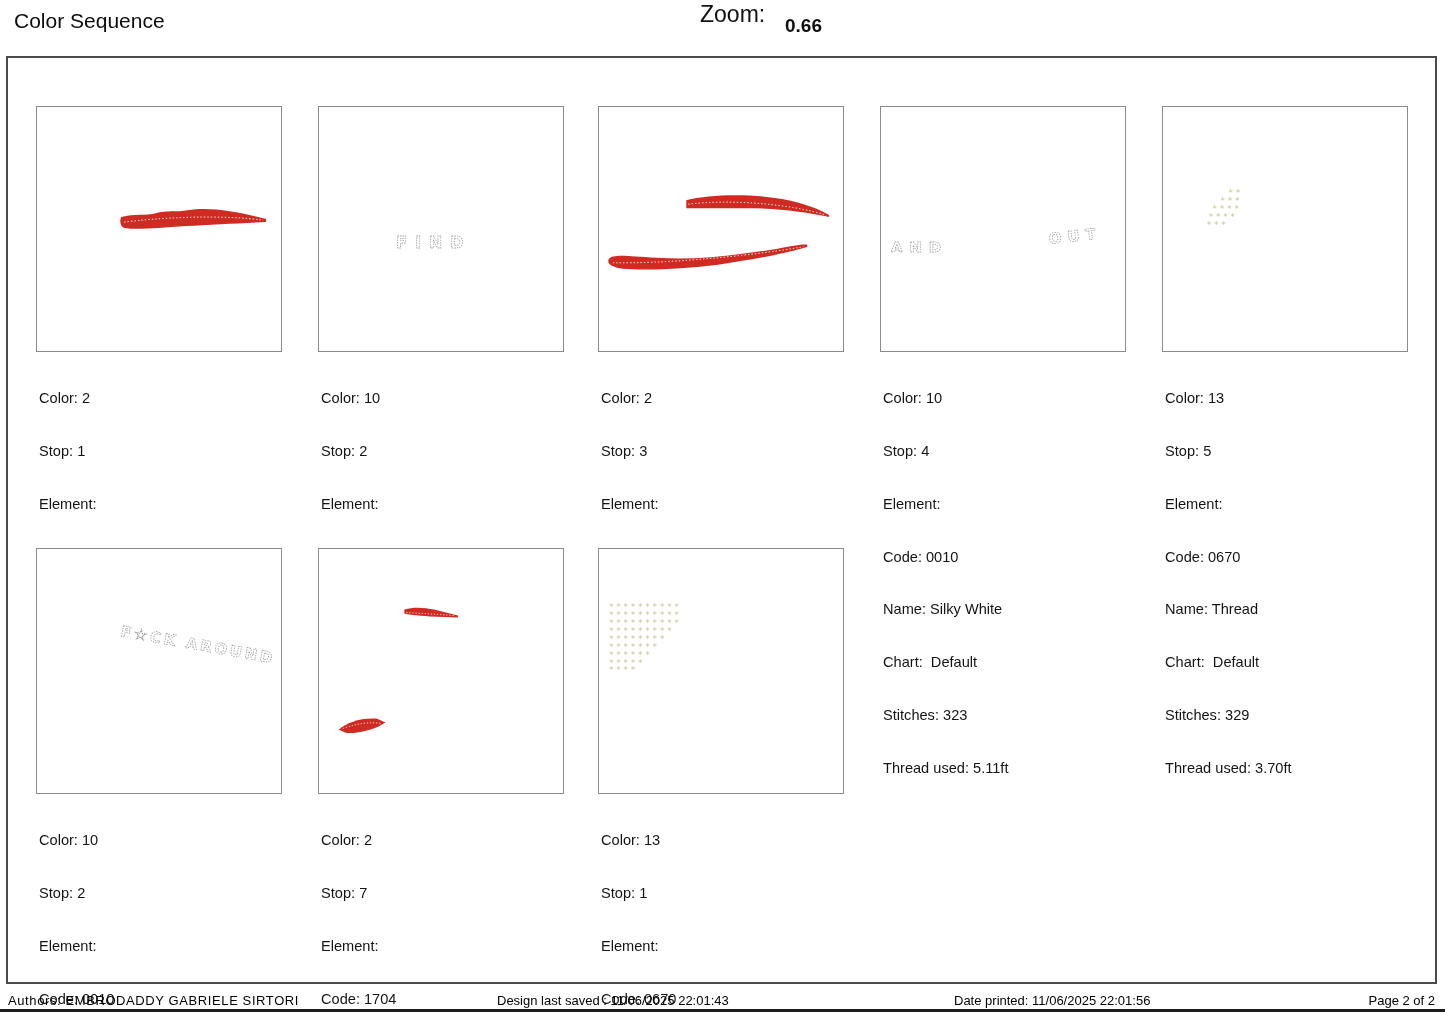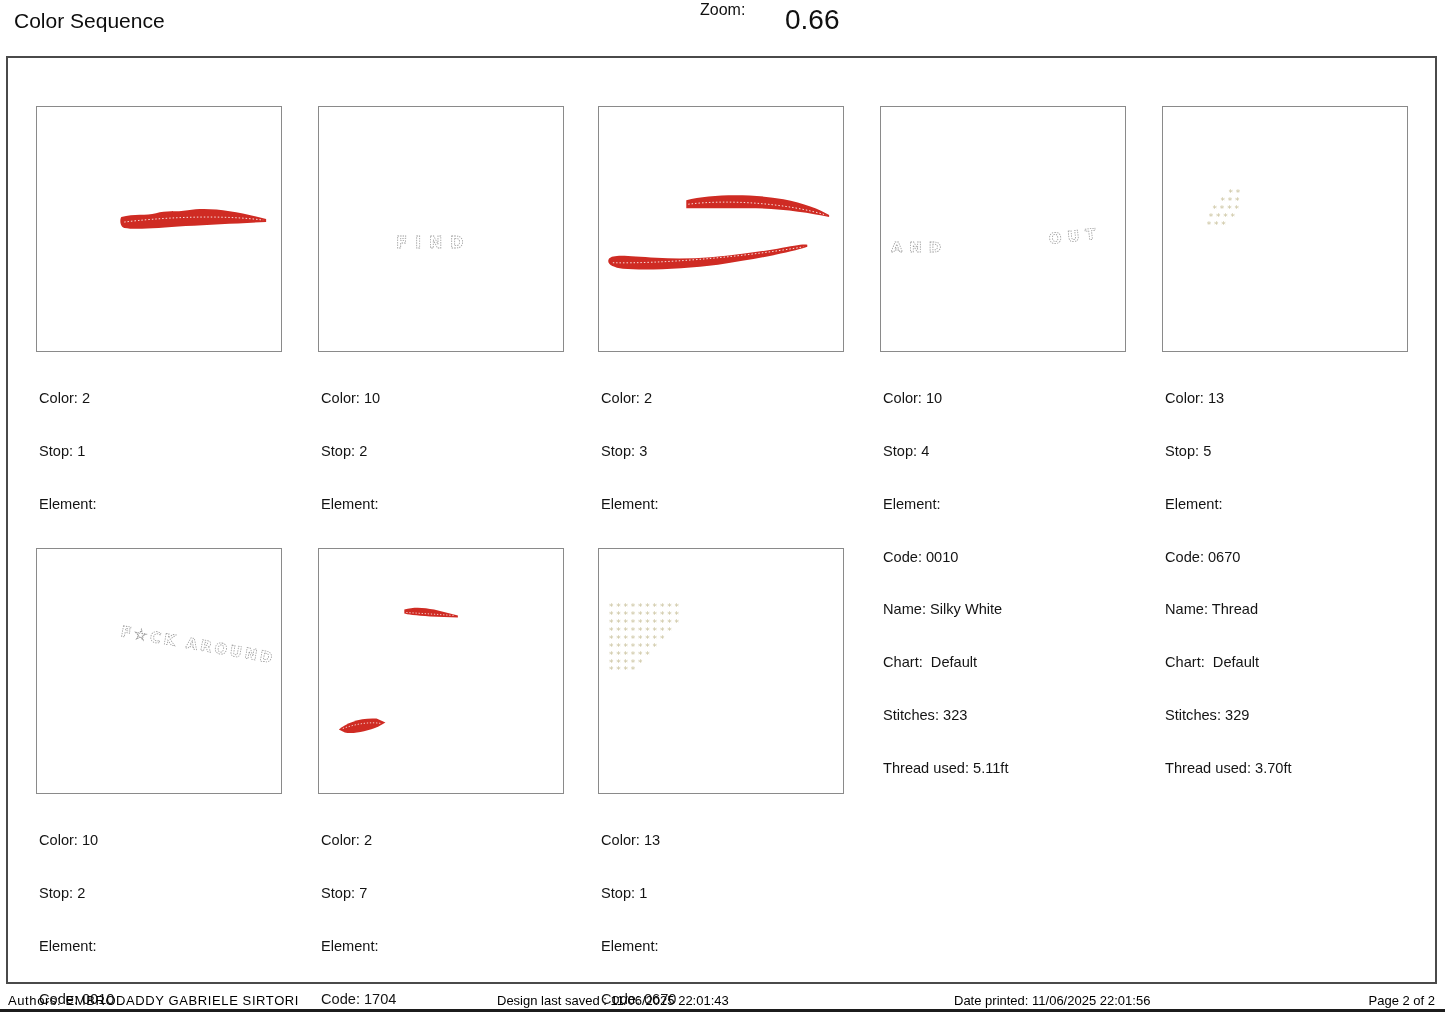--- a/index.html
+++ b/index.html
@@ -1,20 +1,20 @@
 <!DOCTYPE html>
 <html><head>
 <meta charset="utf-8">
 <style>
   html,body{margin:0;padding:0;background:#fff;}
   .page{position:relative;width:1445px;height:1012px;background:#fff;
         font-family:"Liberation Sans",sans-serif;color:#111;overflow:hidden;}
   .hdr-title{position:absolute;left:14px;top:1px;font-size:21px;color:#0d0d0d;margin-top:8px;}
-  .hdr-zoom-label{position:absolute;left:700px;top:1px;font-size:16px;}
-  .hdr-zoom-value{position:absolute;left:785px;top:4px;font-size:28px;}
+  .hdr-zoom-label{position:absolute;left:700px;top:1px;font-size:23px;}
+  .hdr-zoom-value{position:absolute;left:785px;top:15px;font-size:19px;font-weight:bold;}
   .main-border{position:absolute;left:6px;top:56px;width:1431px;height:928px;
                border:2px solid #4a4a4a;box-sizing:border-box;background:#fff;}
   .cell{position:absolute;width:246px;}
   .thumb{width:246px;height:246px;border:1px solid #8a8a8a;box-sizing:border-box;background:#fff;}
   .meta{margin-top:3px;padding-left:3px;font-size:14.6px;line-height:17.6px;
         color:#141414;white-space:pre;}
   .footer-text{position:absolute;top:993px;font-size:13px;color:#000000;white-space:pre;}
   .f-authors{left:8px;letter-spacing:0.6px;}
   .f-saved{left:497px;text-align:center;}
   .f-printed{left:935px;margin-left:19px;}

